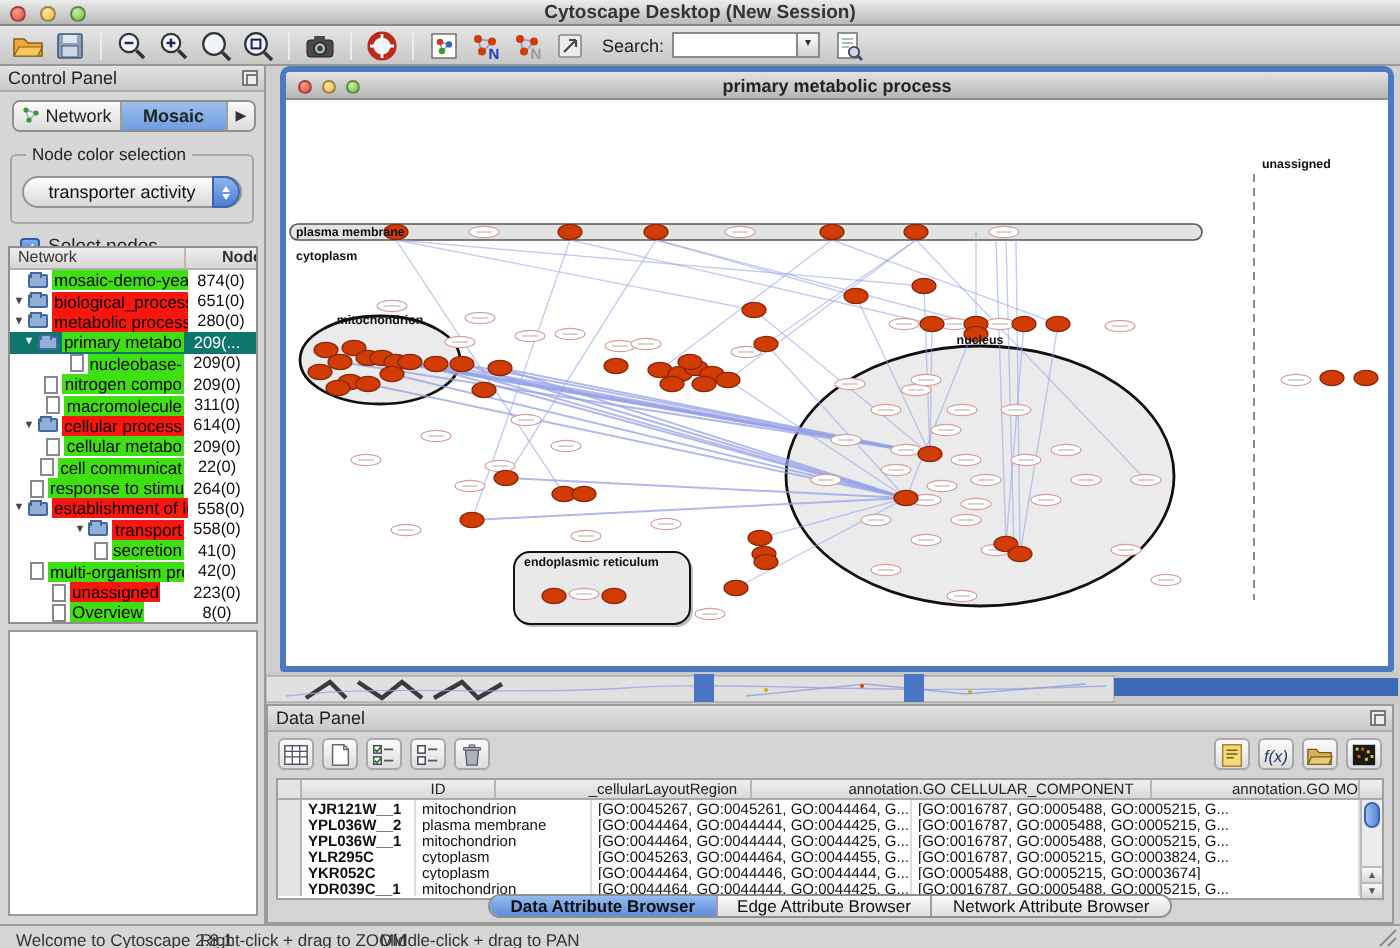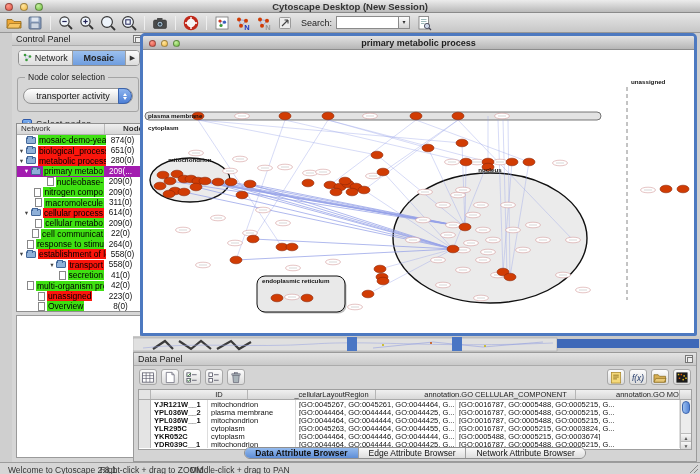--- a/index.html
+++ b/index.html
@@ -25,21 +25,21 @@
   .ticon { width:16px; height:16px; display:inline-block; cursor:pointer; }
   .ticon svg { width:16px; height:16px; display:block; }
   #search-area { display:flex; align-items:center; margin-left:8px; }
   #search-label { font-size:9px; color:#222; margin-right:4px; }
   #search-combo { display:flex; height:13px; }
   #search-input { width:62px; height:13px; border:1px solid #8a8a8a; border-right:none; font-size:9px; padding:0 2px; background:#fff; outline:none; }
   #search-arrow { width:12px; height:13px; border:1px solid #8a8a8a; background:linear-gradient(#fdfdfd,#d2d2d2); font-size:6px; line-height:11px; text-align:center; color:#333; cursor:pointer; }
   #adv-search { margin-left:6px; }
 
   
-  #control-panel { position:absolute; left:12px; top:33px; width:133px; height:429px;
+  #control-panel { position:absolute; left:0; top:33px; width:133px; height:429px;
     background:#d6d6d6; border-right:1px solid #9a9a9a; }
   .panel-head { height:13px; background:linear-gradient(#e3e3e3,#c9c9c9); border-bottom:1px solid #ababab;
     font-size:9px; color:#222; padding:1px 4px; position:relative; }
   .float-icon { position:absolute; right:3px; top:2px; width:8px; height:8px; border:1px solid #777; background:#eee; }
   .float-icon::after { content:""; position:absolute; left:1px; top:1px; width:4px; height:4px; border:1px solid #777; }
 
   #cp-tabs { display:flex; margin:4px 4px 0 6px; height:16px; border:1px solid #8f8f8f; border-radius:4px; overflow:hidden; background:#f2f2f2; }
   .cp-tab { flex:1; display:flex; align-items:center; justify-content:center; gap:3px; font-size:9px; color:#222; cursor:pointer; border-right:1px solid #9f9f9f; background:linear-gradient(#fafafa,#dcdcdc); }
   .cp-tab.selected { background:linear-gradient(#9cc0ee,#6f9ddf); font-weight:bold; }
   .cp-tab-more { width:13px; display:flex; align-items:center; justify-content:center; font-size:7px; color:#333; background:linear-gradient(#fafafa,#dcdcdc); cursor:pointer; }
@@ -57,21 +57,21 @@
   .checkbox-row { display:flex; align-items:center; gap:4px; margin:6px 0 0 10px; cursor:pointer; }
   .cb { width:10px; height:10px; border-radius:2px; background:linear-gradient(#7db0ef,#3f74d0); border:1px solid #2f59a8;
     color:#fff; font-size:8px; line-height:9px; text-align:center; }
   .checkbox-row .lbl { font-size:9.5px; }
 
   #tree { position:absolute; left:4px; top:90px; width:125px; height:189px; background:#fff; border:1px solid #8f8f8f; overflow:hidden; }
   #tree-head { display:flex; height:11px; background:linear-gradient(#efefef,#d6d6d6); border-bottom:1px solid #b0b0b0; font-size:8px; color:#333; }
   #tree-head .c1 { flex:1; padding-left:4px; }
   #tree-head .c2 { width:36px; border-left:1px solid #b9b9b9; padding-left:18px;font-weight:bold; }
   .trow { display:flex; align-items:center; height:10.4px; font-size:8.5px; cursor:pointer; }
-  .trow.sel { background:#a21caf; }
+  .trow.sel { background:#0f766e; }
   .sp { display:inline-block; height:1px; }
   .arrow { width:9px; font-size:5.5px; color:#444; text-align:center; flex:none; }
   .trow.sel .arrow { color:#fff; }
   .nicon { flex:none; margin-right:2px; position:relative; }
   .nicon.folder { width:10px; height:7px; background:linear-gradient(#b7cee8,#7fa0c8); background:#8fb0d8; border:0.5px solid #44689a; border-radius:1px; }
   .nicon.folder::before { content:""; position:absolute; left:0; top:-2px; width:4px; height:2px; background:#8fb0d8; border:0.5px solid #44689a; border-bottom:none; }
   .nicon.file { width:7px; height:9px; background:#fff; border:0.5px solid #888; }
   .tlabel { white-space:nowrap; overflow:hidden; color:#000; padding:0 1px; flex:none; max-width:68px; }
   .tlabel.green { background:#3fe012; }
   .tlabel.red { background:#fb150c; }

